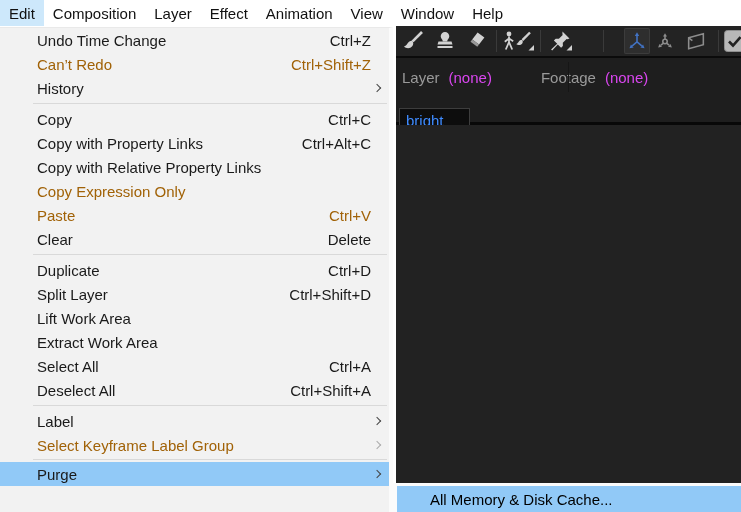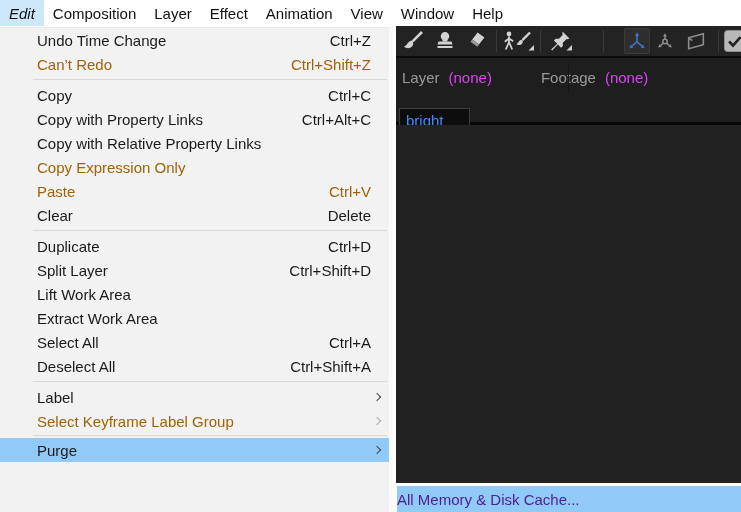--- a/index.html
+++ b/index.html
@@ -14,21 +14,21 @@
 
   
   .menubar {
     position:absolute; left:0; top:0; width:741px; height:26px;
     background:#ffffff; display:flex; align-items:stretch; z-index:30;
   }
   .mb-item {
     display:flex; align-items:center; padding:0 9px; cursor:default;
     color:#111; white-space:nowrap;
   }
-  .mb-item.selected { background:#cde8fb;font-style:italic; }
+  .mb-item.selected { background:#cde8fb; }
 
   
   .ae-panel {
     position:absolute; left:396px; top:26px; right:0; bottom:0;
     background:#232323; z-index:1;
   }
   .ae-toolbar {
     height:32px; background:#232323; border-bottom:2px solid #0b0b0b;
     display:flex; align-items:center;
   }
@@ -85,21 +85,21 @@
   }
   .mi.disabled .chev { border-color:#aaaaaa; }
 
   
   .submenu {
     position:absolute; left:393px; top:483px; width:348px; height:29px;
     background:#fbfbfb; padding:3px 0 0 4px; z-index:50;
   }
   .srow {
     height:26px; background:#91c9f7; display:flex; align-items:center;
-    color:#4c1d95; cursor:default;
+    padding-left:33px; color:#000000; cursor:default;
   }
 </style>
 </head>
 <body>
 
 <div class="menubar">
     <div class="mb-item selected">Edit</div>
     <div class="mb-item">Composition</div>
     <div class="mb-item">Layer</div>
     <div class="mb-item">Effect</div>
@@ -208,20 +208,24 @@
 
 <div class="menu">
     <div class="mi">
       <span class="lbl">Undo Time Change</span>
       <span class="sc">Ctrl+Z</span>
     </div>
     <div class="mi disabled">
       <span class="lbl">Can’t Redo</span>
       <span class="sc">Ctrl+Shift+Z</span>
     </div>
+    <div class="mi">
+      <span class="lbl">History</span>
+      <span class="chev"></span>
+    </div>
     <div class="sep"></div>
     <div class="mi">
       <span class="lbl">Copy</span>
       <span class="sc">Ctrl+C</span>
     </div>
     <div class="mi">
       <span class="lbl">Copy with Property Links</span>
       <span class="sc">Ctrl+Alt+C</span>
     </div>
     <div class="mi">

